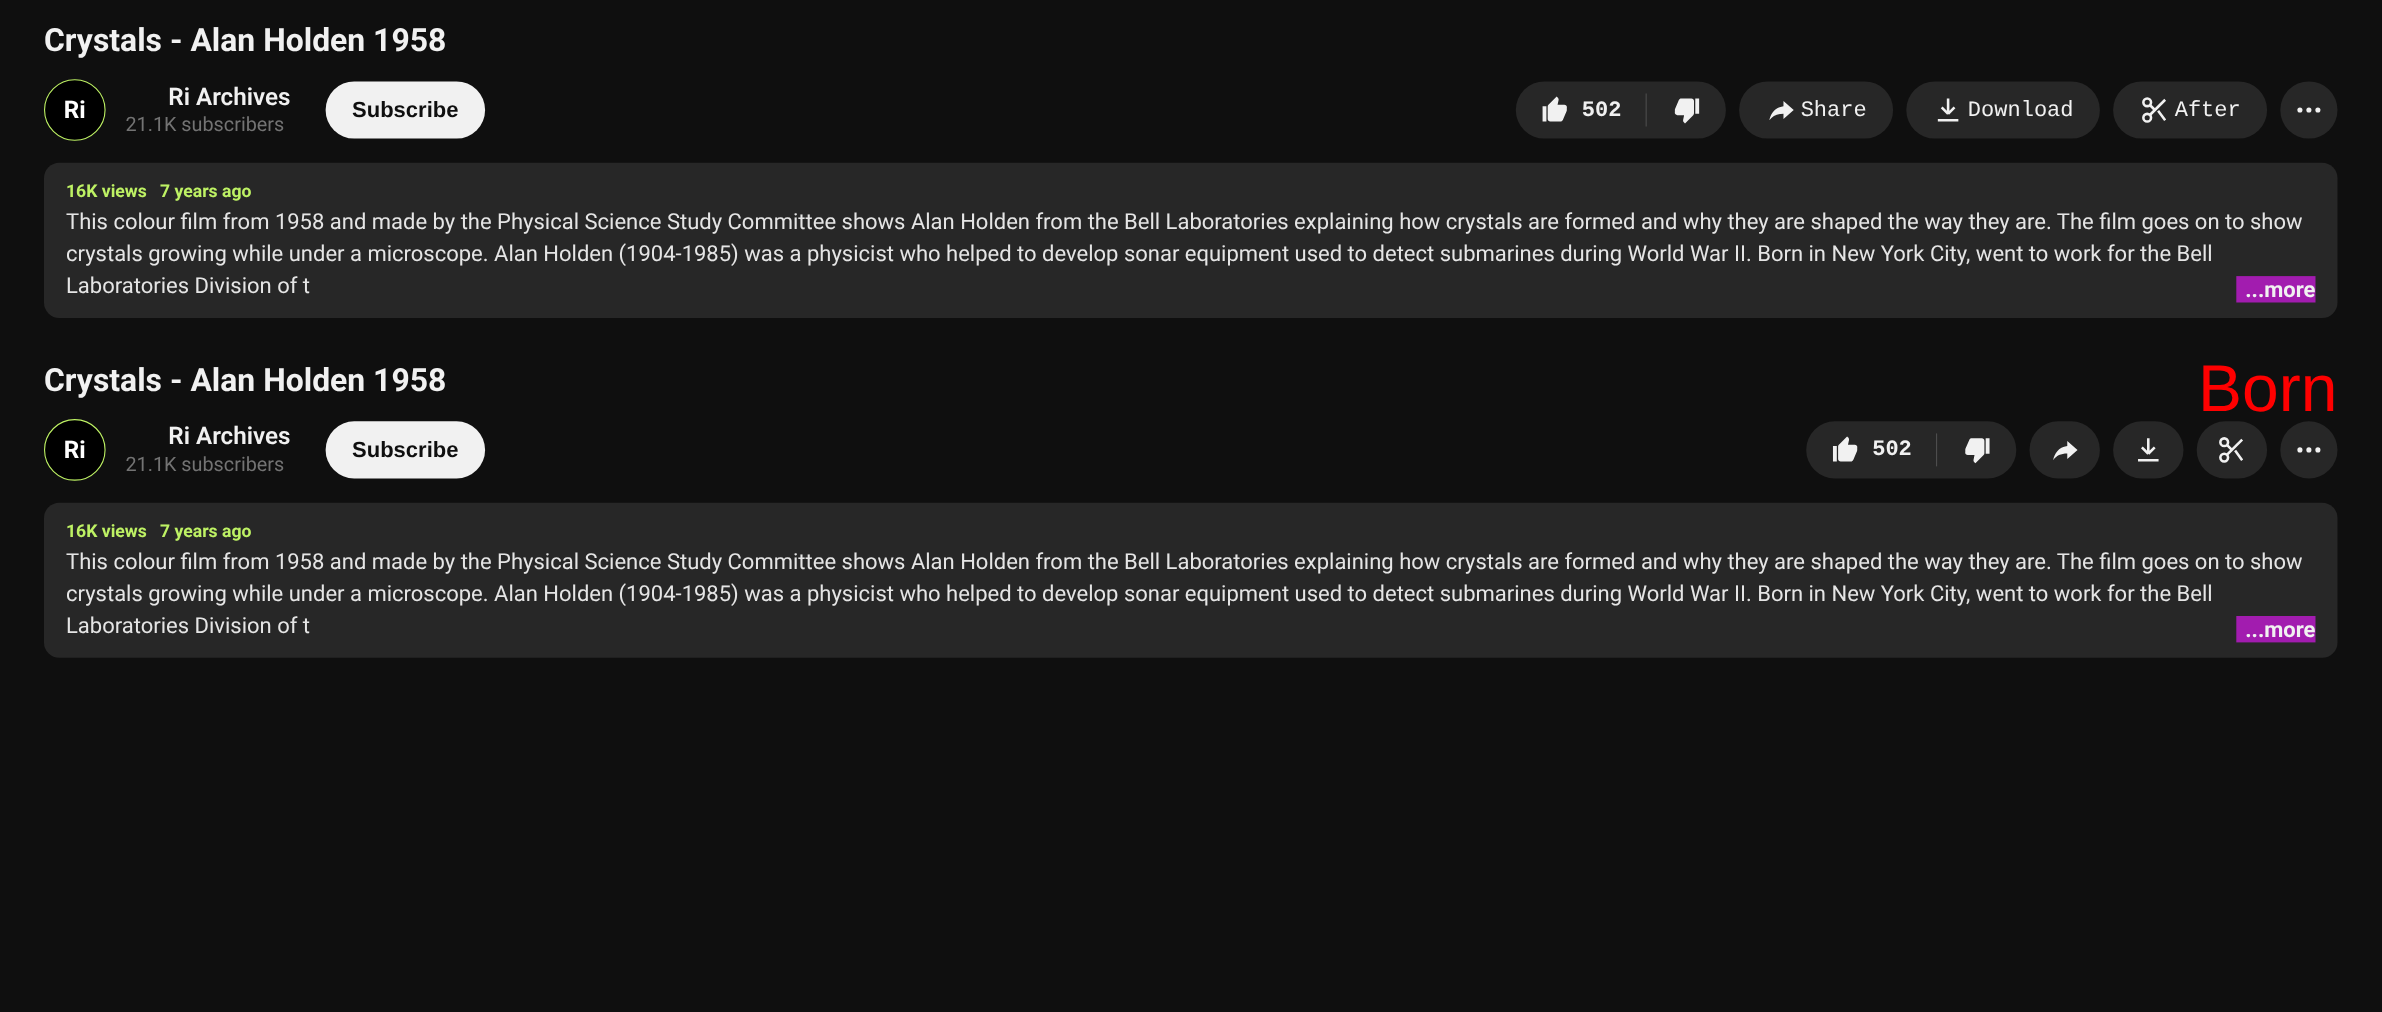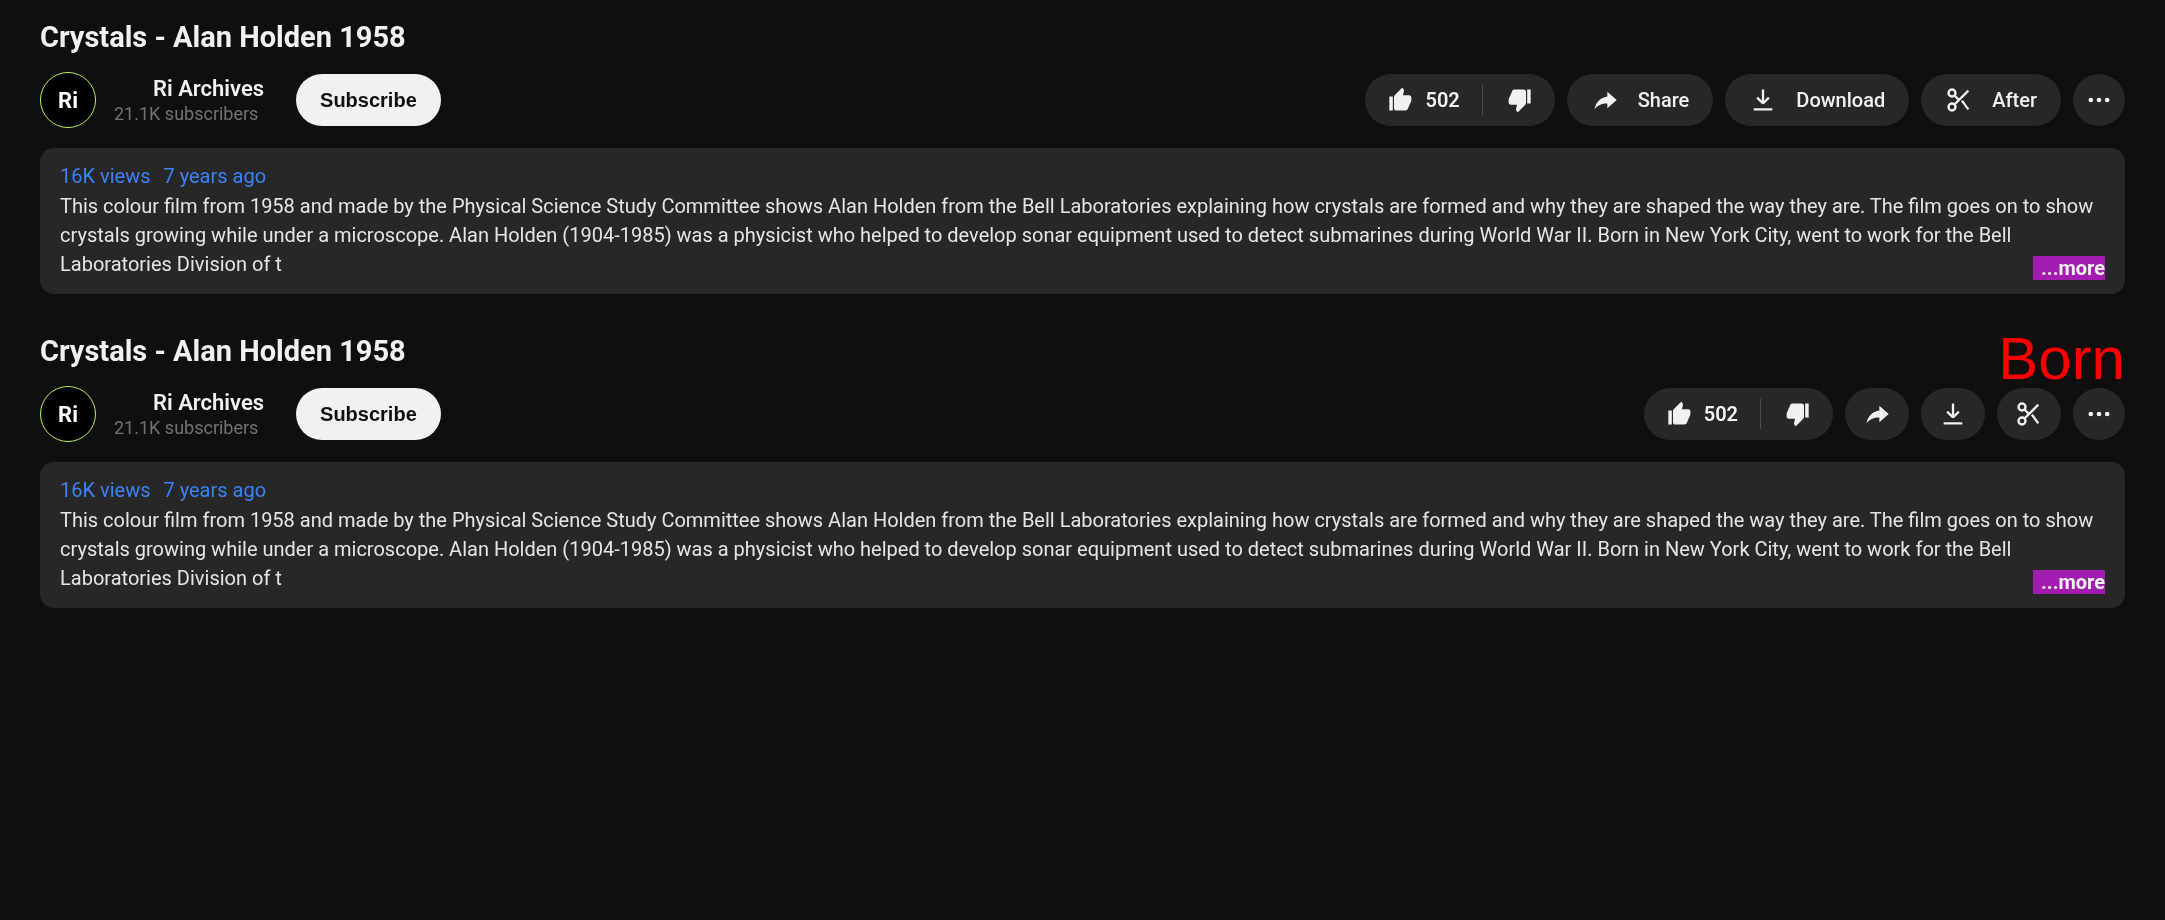--- a/index.html
+++ b/index.html
@@ -74,20 +74,21 @@
     padding: 0 24px;
     font-size: 20px;
     font-weight: 600;
     cursor: pointer;
     margin-left: 14px;
   }
   .actions-row {
     display: flex;
     align-items: center;
     gap: 12px;
+    font-family: Liberation Mono, monospace;
   }
   .segmented {
     display: flex;
     align-items: center;
     background: #272727;
     border-radius: 26px;
     height: 52px;
     overflow: hidden;
   }
   .seg-part {
@@ -99,21 +100,21 @@
     cursor: pointer;
   }
   .seg-divider {
     width: 1px;
     height: 30px;
     background: #4d4d4d;
   }
   .pill-btn {
     display: flex;
     align-items: center;
-    gap: 19px;
+    gap: 4px;
     background: #272727;
     border-radius: 26px;
     height: 52px;
     padding: 0 24px;
     cursor: pointer;
     font-size: 20px;
     font-weight: 500;
     color: #f1f1f1;
   }
   .icon-only { padding: 0 18px; }
@@ -131,23 +132,23 @@
   .like-count { font-size: 20px; font-weight: 600; }
   svg.icon { width: 28px; height: 28px; fill: #f1f1f1; }
   svg.icon-stroke { width: 28px; height: 28px; fill: none; stroke: #f1f1f1; stroke-width: 2; }
   .desc-box {
     background: #272727;
     border-radius: 14px;
     padding: 16px 20px;
     position: relative;
   }
   .desc-meta {
-    font-size: 20px;
-    font-weight: 400;
-    color: #3b82f6;
+    font-size: 16px;
+    font-weight: 700;
+    color: #bef264;
     margin-bottom: 4px;
   }
   .desc-meta .gap { display:inline-block; width:8px; }
   .desc-text {
     font-size: 20px;
     line-height: 1.45;
     color: #e5e5e5;
     max-height: 86px;
     overflow: hidden;
   }

